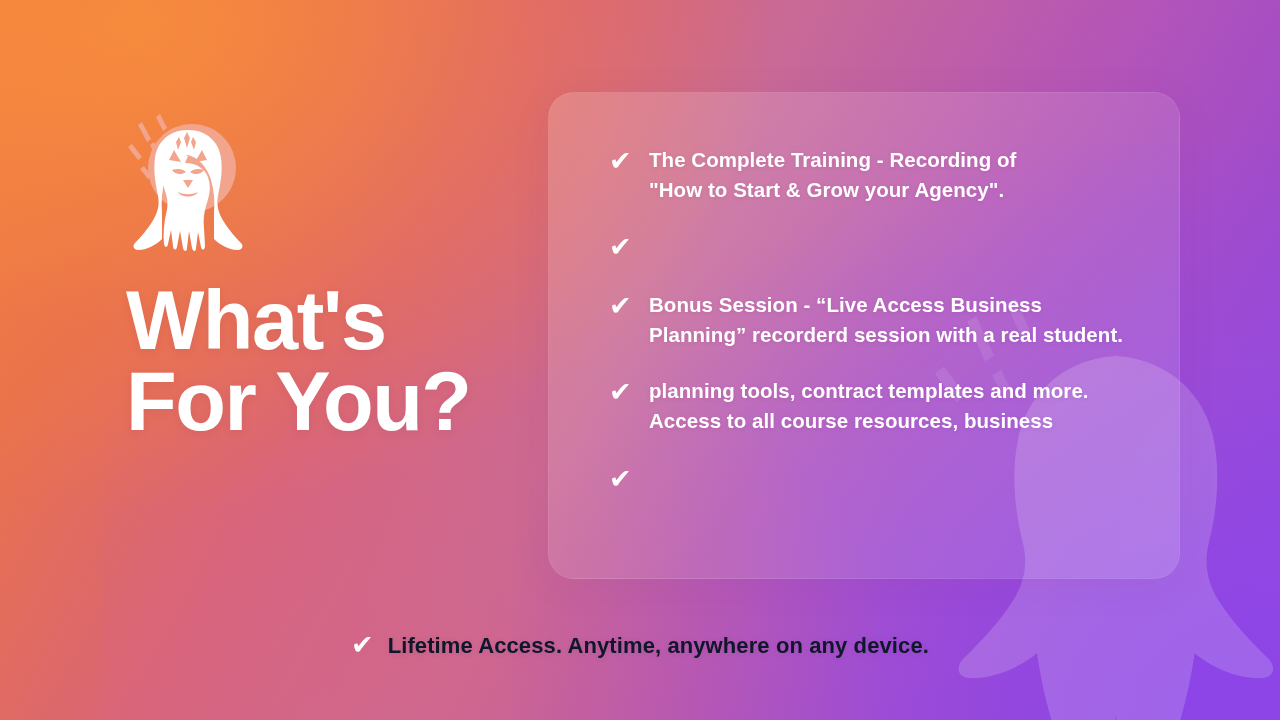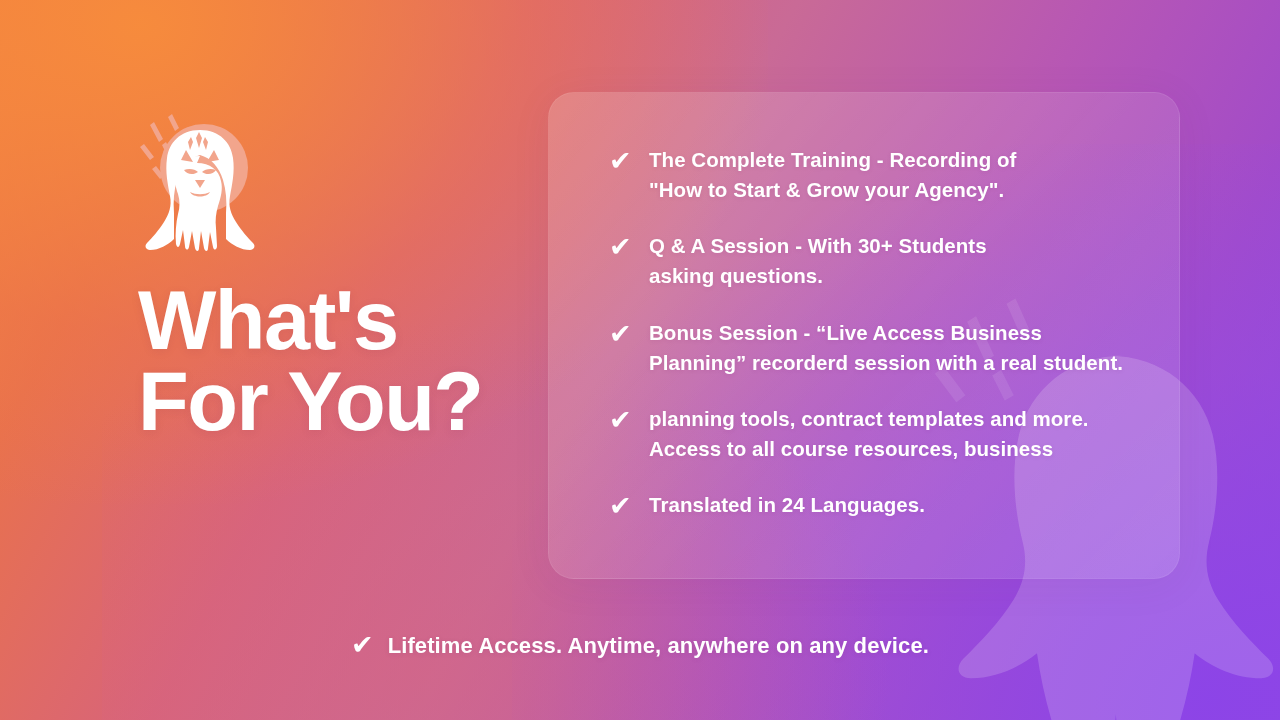--- a/index.html
+++ b/index.html
@@ -51,21 +51,21 @@
     right:-58px; bottom:-120px;
     width:430px; height:560px;
     opacity:.17;
     pointer-events:none;
   }
   .watermark svg { width:100%; height:100%; display:block; }
 
   
   .left-col {
     position:absolute;
-    left:138px; top:112px;
+    left:126px; top:112px;
     width:380px;
   }
   .logo-mark {
     width:124px; height:140px;
     margin-bottom:28px;
     position:relative;
   }
   .logo-mark svg { width:100%; height:100%; display:block; }
 
   .headline {
@@ -130,21 +130,21 @@
     justify-content:center;
   }
   .footer .check-icon {
     width:auto;
     font-size:27px;
     margin-right:14px;
     margin-top:0;
     line-height:1;
   }
   .footer-text {
-    color:#ffffff;
+    color:#0f172a;
     font-size:22px;
     font-weight:700;
     letter-spacing:.1px;
     white-space:nowrap;
     text-shadow:0 1px 5px rgba(120,40,110,.15);
   }
 </style>
 </head>
 <body>
 
@@ -207,47 +207,40 @@
       <li class="bullet">
         <span class="check-icon">✔</span>
         <span class="bullet-text">
           <span class="txt-line">The Complete Training - Recording of</span>
           <span class="txt-line">"How to Start &amp; Grow your Agency".</span>
         </span>
       </li>
 
       <li class="bullet">
         <span class="check-icon">✔</span>
-        <span class="bullet-text">
-          <span class="txt-line">Q &amp; A Session - With 30+ Students</span>
-          <span class="txt-line">asking questions.</span>
-        </span>
       </li>
 
       <li class="bullet">
         <span class="check-icon">✔</span>
         <span class="bullet-text">
           <span class="txt-line">Bonus Session - “Live Access Business</span>
           <span class="txt-line">Planning” recorderd session with a real student.</span>
         </span>
       </li>
 
       <li class="bullet">
         <span class="check-icon">✔</span>
         <span class="bullet-text">
           <span class="txt-line">planning tools, contract templates and more.</span>
           <span class="txt-line">Access to all course resources, business</span>
         </span>
       </li>
 
       <li class="bullet">
         <span class="check-icon">✔</span>
-        <span class="bullet-text">
-          <span class="txt-line">Translated in 24 Languages.</span>
-        </span>
       </li>
 
     </ul>
   </div>
 
   <div class="footer">
     <span class="check-icon">✔</span>
     <span class="footer-text">Lifetime Access. Anytime, anywhere on any device.</span>
   </div>
 

